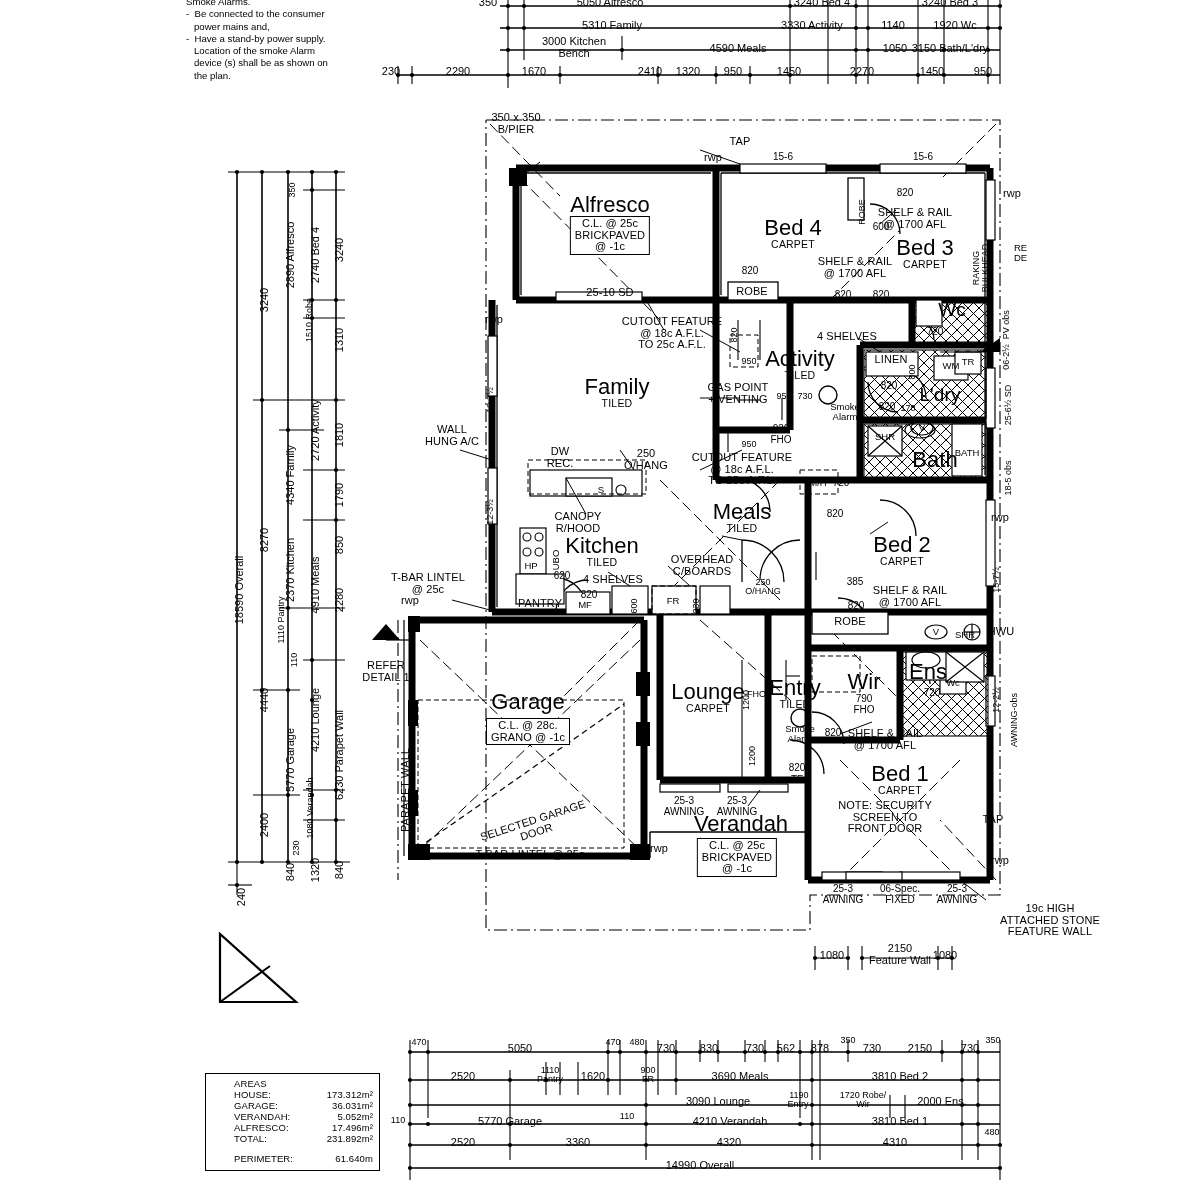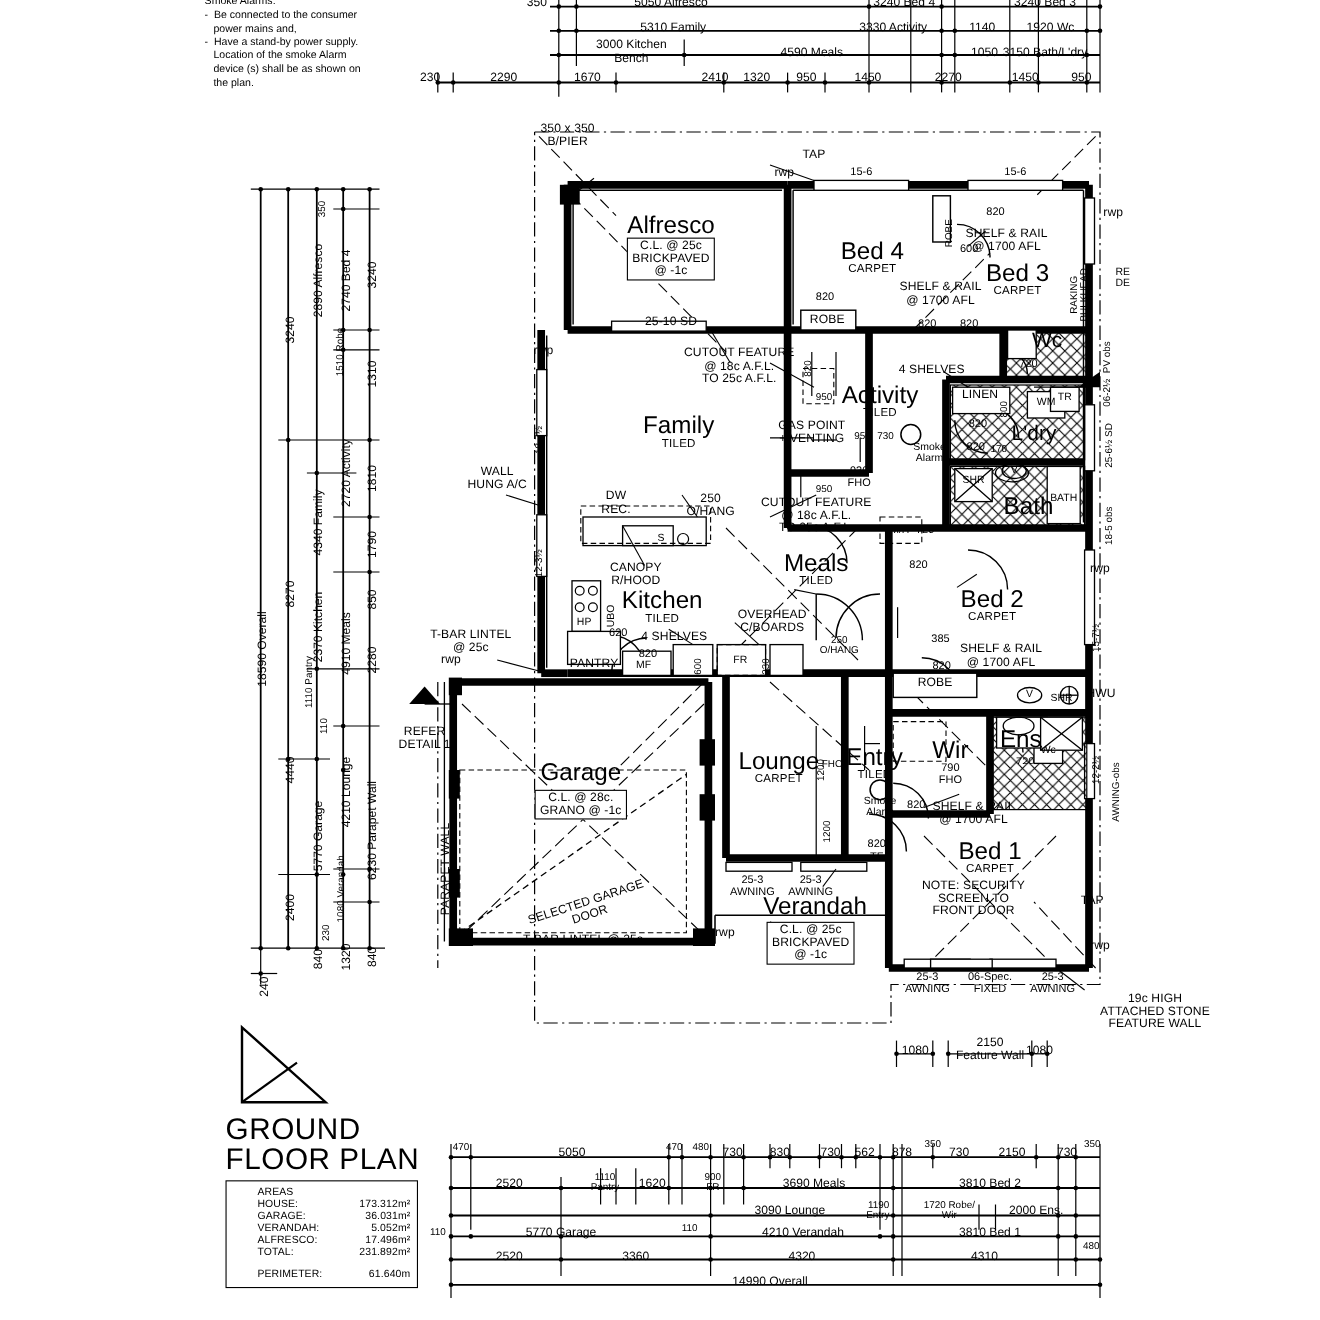--- a/index.html
+++ b/index.html
@@ -767,22 +767,20 @@
 
 <div class="t dim c" style="left:832px;top:950px;">1080</div>
 <div class="t dim c" style="left:900px;top:943px;text-align:center;">2150
 Feature Wall</div>
 <div class="t dim c" style="left:945px;top:950px;">1080</div>
 
 <svg style="position:absolute;left:210px;top:930px;width:90px;height:80px;">
   <polygon points="10,4 10,72 86,72" fill="none" stroke="#000" stroke-width="2.2"></polygon>
   <line x1="10" y1="72" x2="60" y2="36" stroke="#000" stroke-width="2"></line>
 </svg>
-<div class="t title" style="left:205px;top:1012px;">GROUND
-FLOOR PLAN</div>
 
 <div style="position:absolute;left:205px;top:1073px;width:175px;border:1.4px solid #000;padding:4px 6px 6px 6px;box-sizing:border-box;">
   <div class="areaTxt" style="padding-left:22px;">AREAS</div>
   <div style="display:flex;justify-content:space-between;padding-left:22px;">
     <span class="areaTxt">HOUSE:</span>
     <span class="areaTxt">173.312m²</span>
   </div>
   <div style="display:flex;justify-content:space-between;padding-left:22px;">
     <span class="areaTxt">GARAGE:</span>
     <span class="areaTxt">36.031m²</span>

